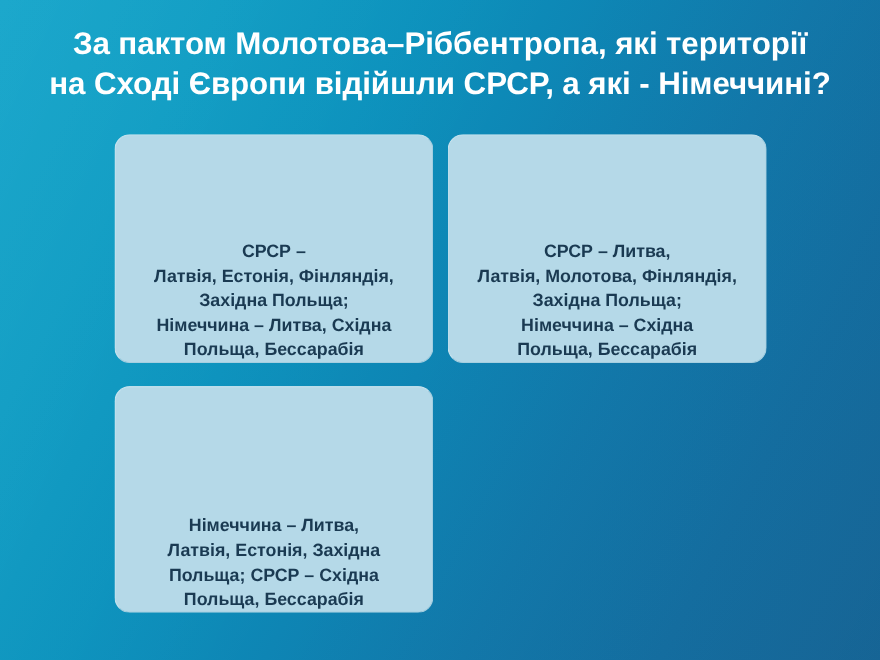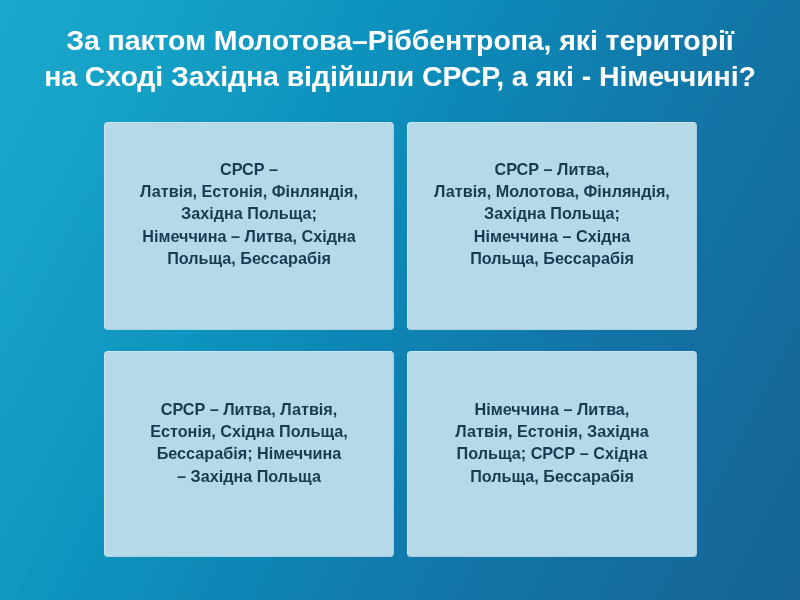--- a/index.html
+++ b/index.html
@@ -78,28 +78,28 @@
     display: grid;
     grid-template-columns: 290px 290px;
     grid-template-rows: 208px 206px;
     column-gap: 13px;
     row-gap: 21px;
   }
 
   .answer-option {
     position: relative;
     background-color: #b5d9e8;
-    border-radius: 4px;
+    border-radius: 14px;
     box-sizing: border-box;
     border-top: 1px solid #c9e4ef;
     border-left: 1px solid #c9e4ef;
     border-right: 1px solid #a6cfe0;
     border-bottom: 1px solid #a6cfe0;
     display: flex;
-    align-items: flex-start;
+    align-items: flex-end;
     justify-content: center;
     overflow: hidden;
   }
 
   .answer-text {
     display: block;
     width: 100%;
     padding: 0 10px;
     box-sizing: border-box;
     text-align: center;
@@ -115,47 +115,41 @@
   
   .answer-option.row-2 .answer-text { margin-top: 46px; }
 </style>
 </head>
 <body>
 
 <div id="slide">
 
   <h1 id="question-title">
     <span class="title-line">За пактом Молотова–Ріббентропа, які території</span>
-    <span class="title-line">на Сході Західна відійшли СРСР, а які - Німеччині?</span>
+    <span class="title-line">на Сході Європи відійшли СРСР, а які - Німеччині?</span>
   </h1>
 
   <div id="answer-grid">
 
     <div class="answer-option row-1">
       <span class="answer-text">СРСР –
 Латвія, Естонія, Фінляндія,
 Західна Польща;
 Німеччина – Литва, Східна
 Польща, Бессарабія</span>
     </div>
 
     <div class="answer-option row-1">
       <span class="answer-text">СРСР – Литва,
 Латвія, Молотова, Фінляндія,
 Західна Польща;
 Німеччина – Східна
 Польща, Бессарабія</span>
     </div>
 
-    <div class="answer-option row-2">
-      <span class="answer-text">СРСР – Литва, Латвія,
-Естонія, Східна Польща,
-Бессарабія; Німеччина
-– Західна Польща</span>
-    </div>
 
     <div class="answer-option row-2">
       <span class="answer-text">Німеччина – Литва,
 Латвія, Естонія, Західна
 Польща; СРСР – Східна
 Польща, Бессарабія</span>
     </div>
 
   </div>
 </div>

